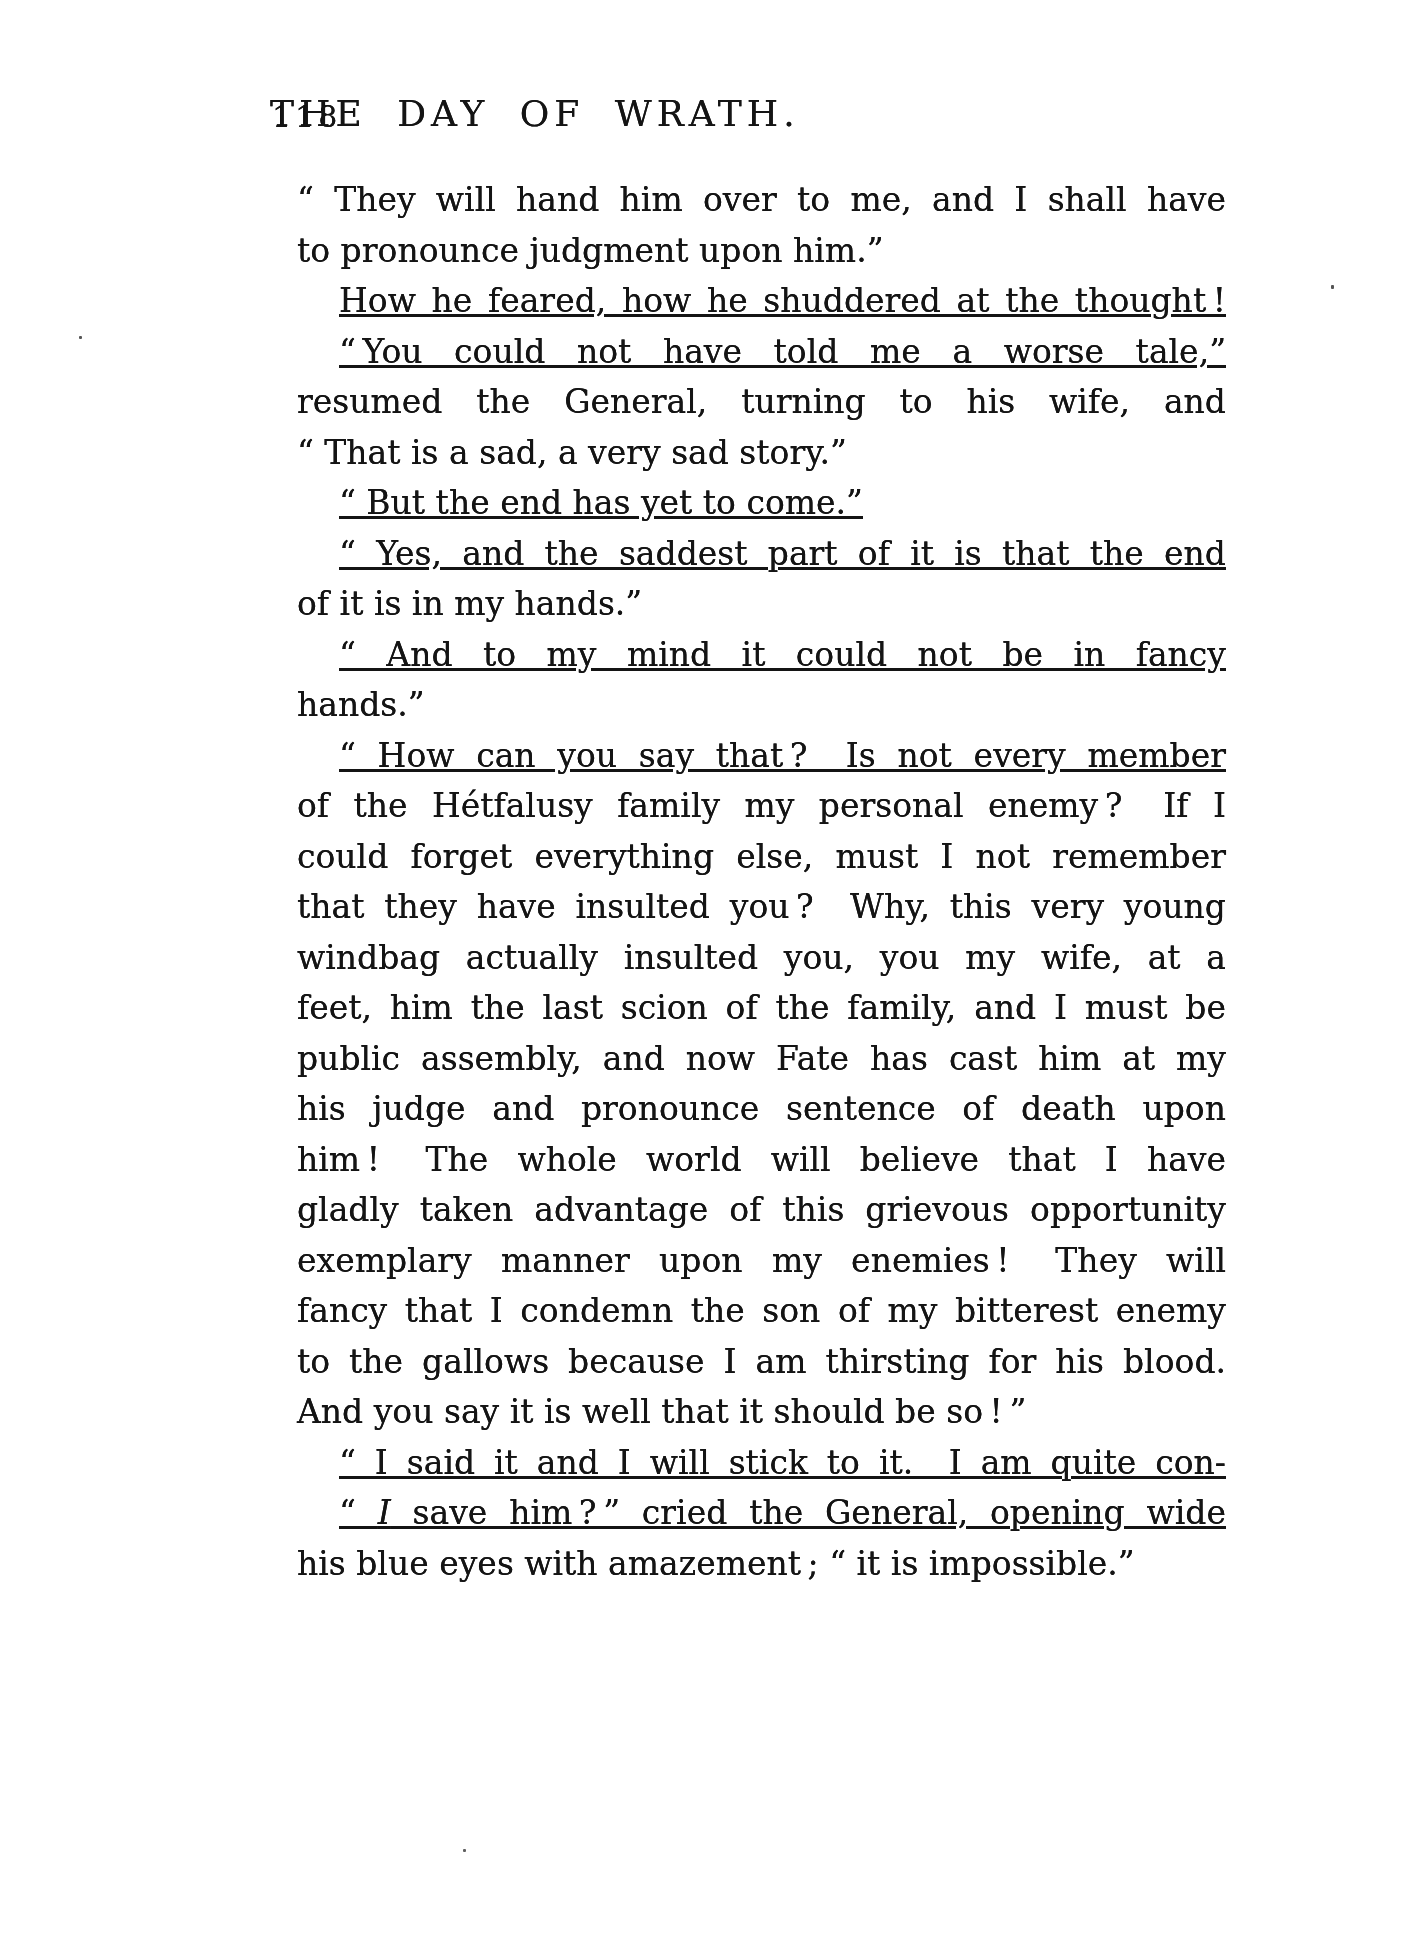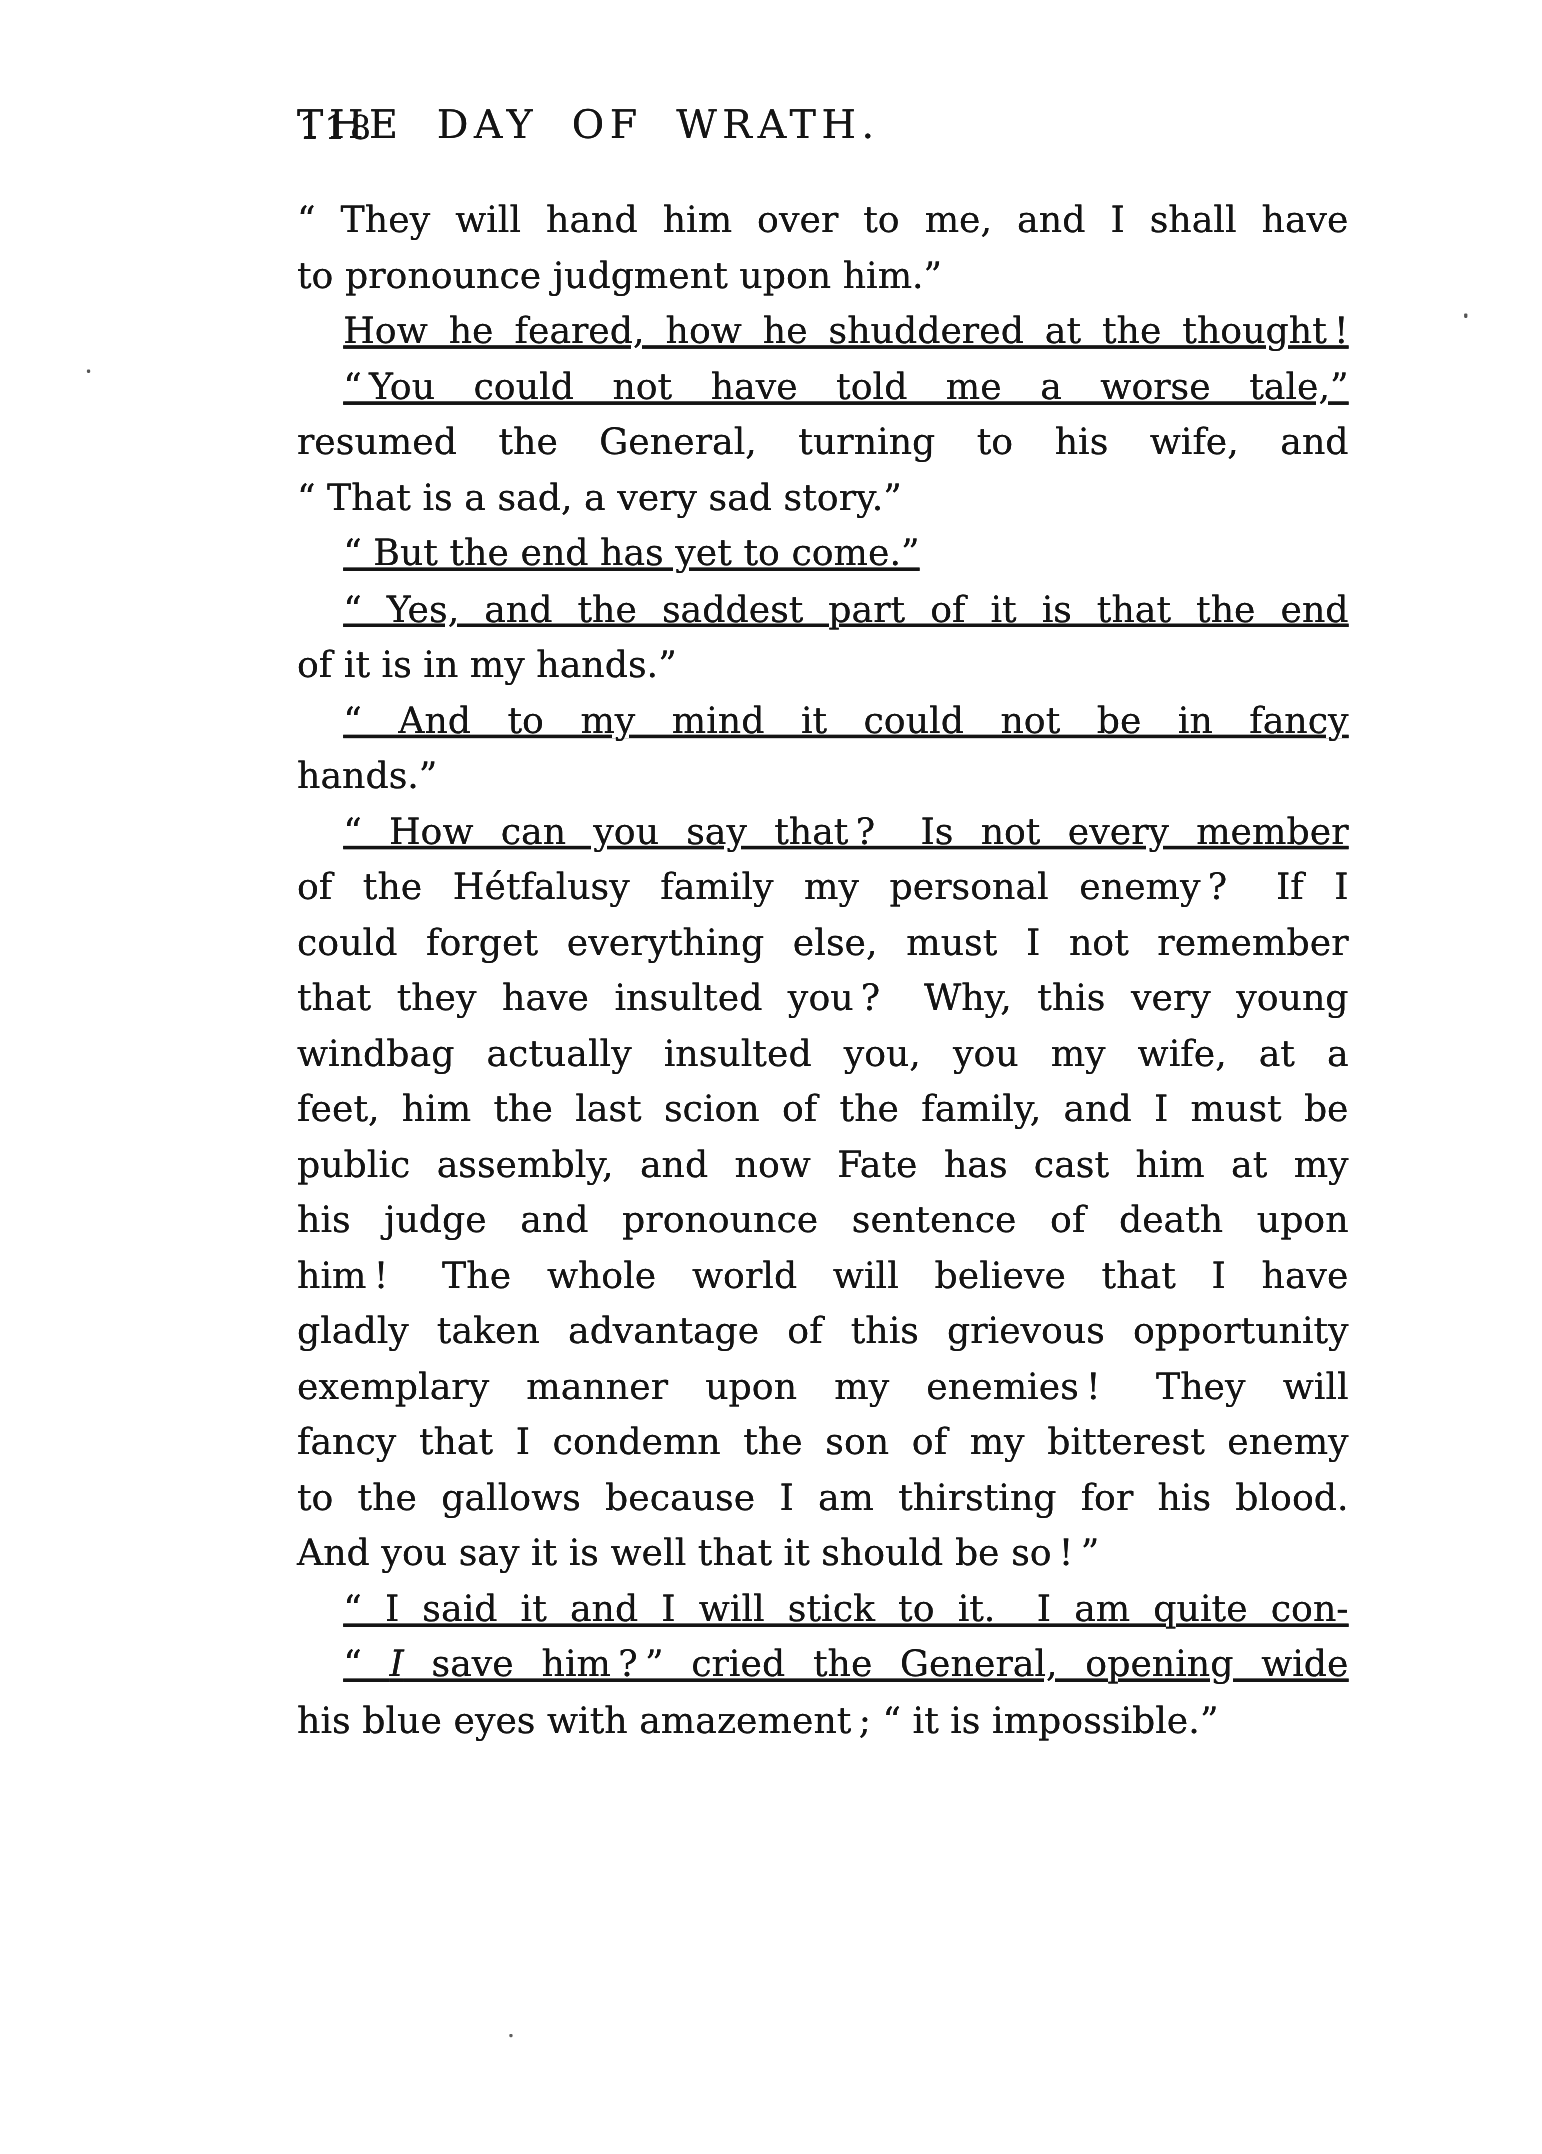--- a/index.html
+++ b/index.html
@@ -31,21 +31,21 @@
     line-height: 30px;
     text-shadow: 0 0 0.6px rgba(0,0,0,0.85);
   }
   .text-block {
     position: absolute;
     left: 270px; top: 175px; width: 956px;
     font-size: 33px;
     line-height: 50.5px;
     text-shadow: 0 0 0.55px rgba(0,0,0,0.9);
   }
-  .line { height: 50.5px; white-space: nowrap; }
+  .line { height: 50.5px; white-space: nowrap; margin-left: 27px; }
   .line.j { white-space: normal; text-align: justify; text-align-last: justify; }
   .line.ind { text-indent: 42px; text-decoration: underline; }
   .it { font-style: italic; }
   .speck { position: absolute; background: #2a2a2a; border-radius: 1px; }
 </style>
 </head>
 <body>
 
 <div class="page">
   <div class="page-number">118</div>

